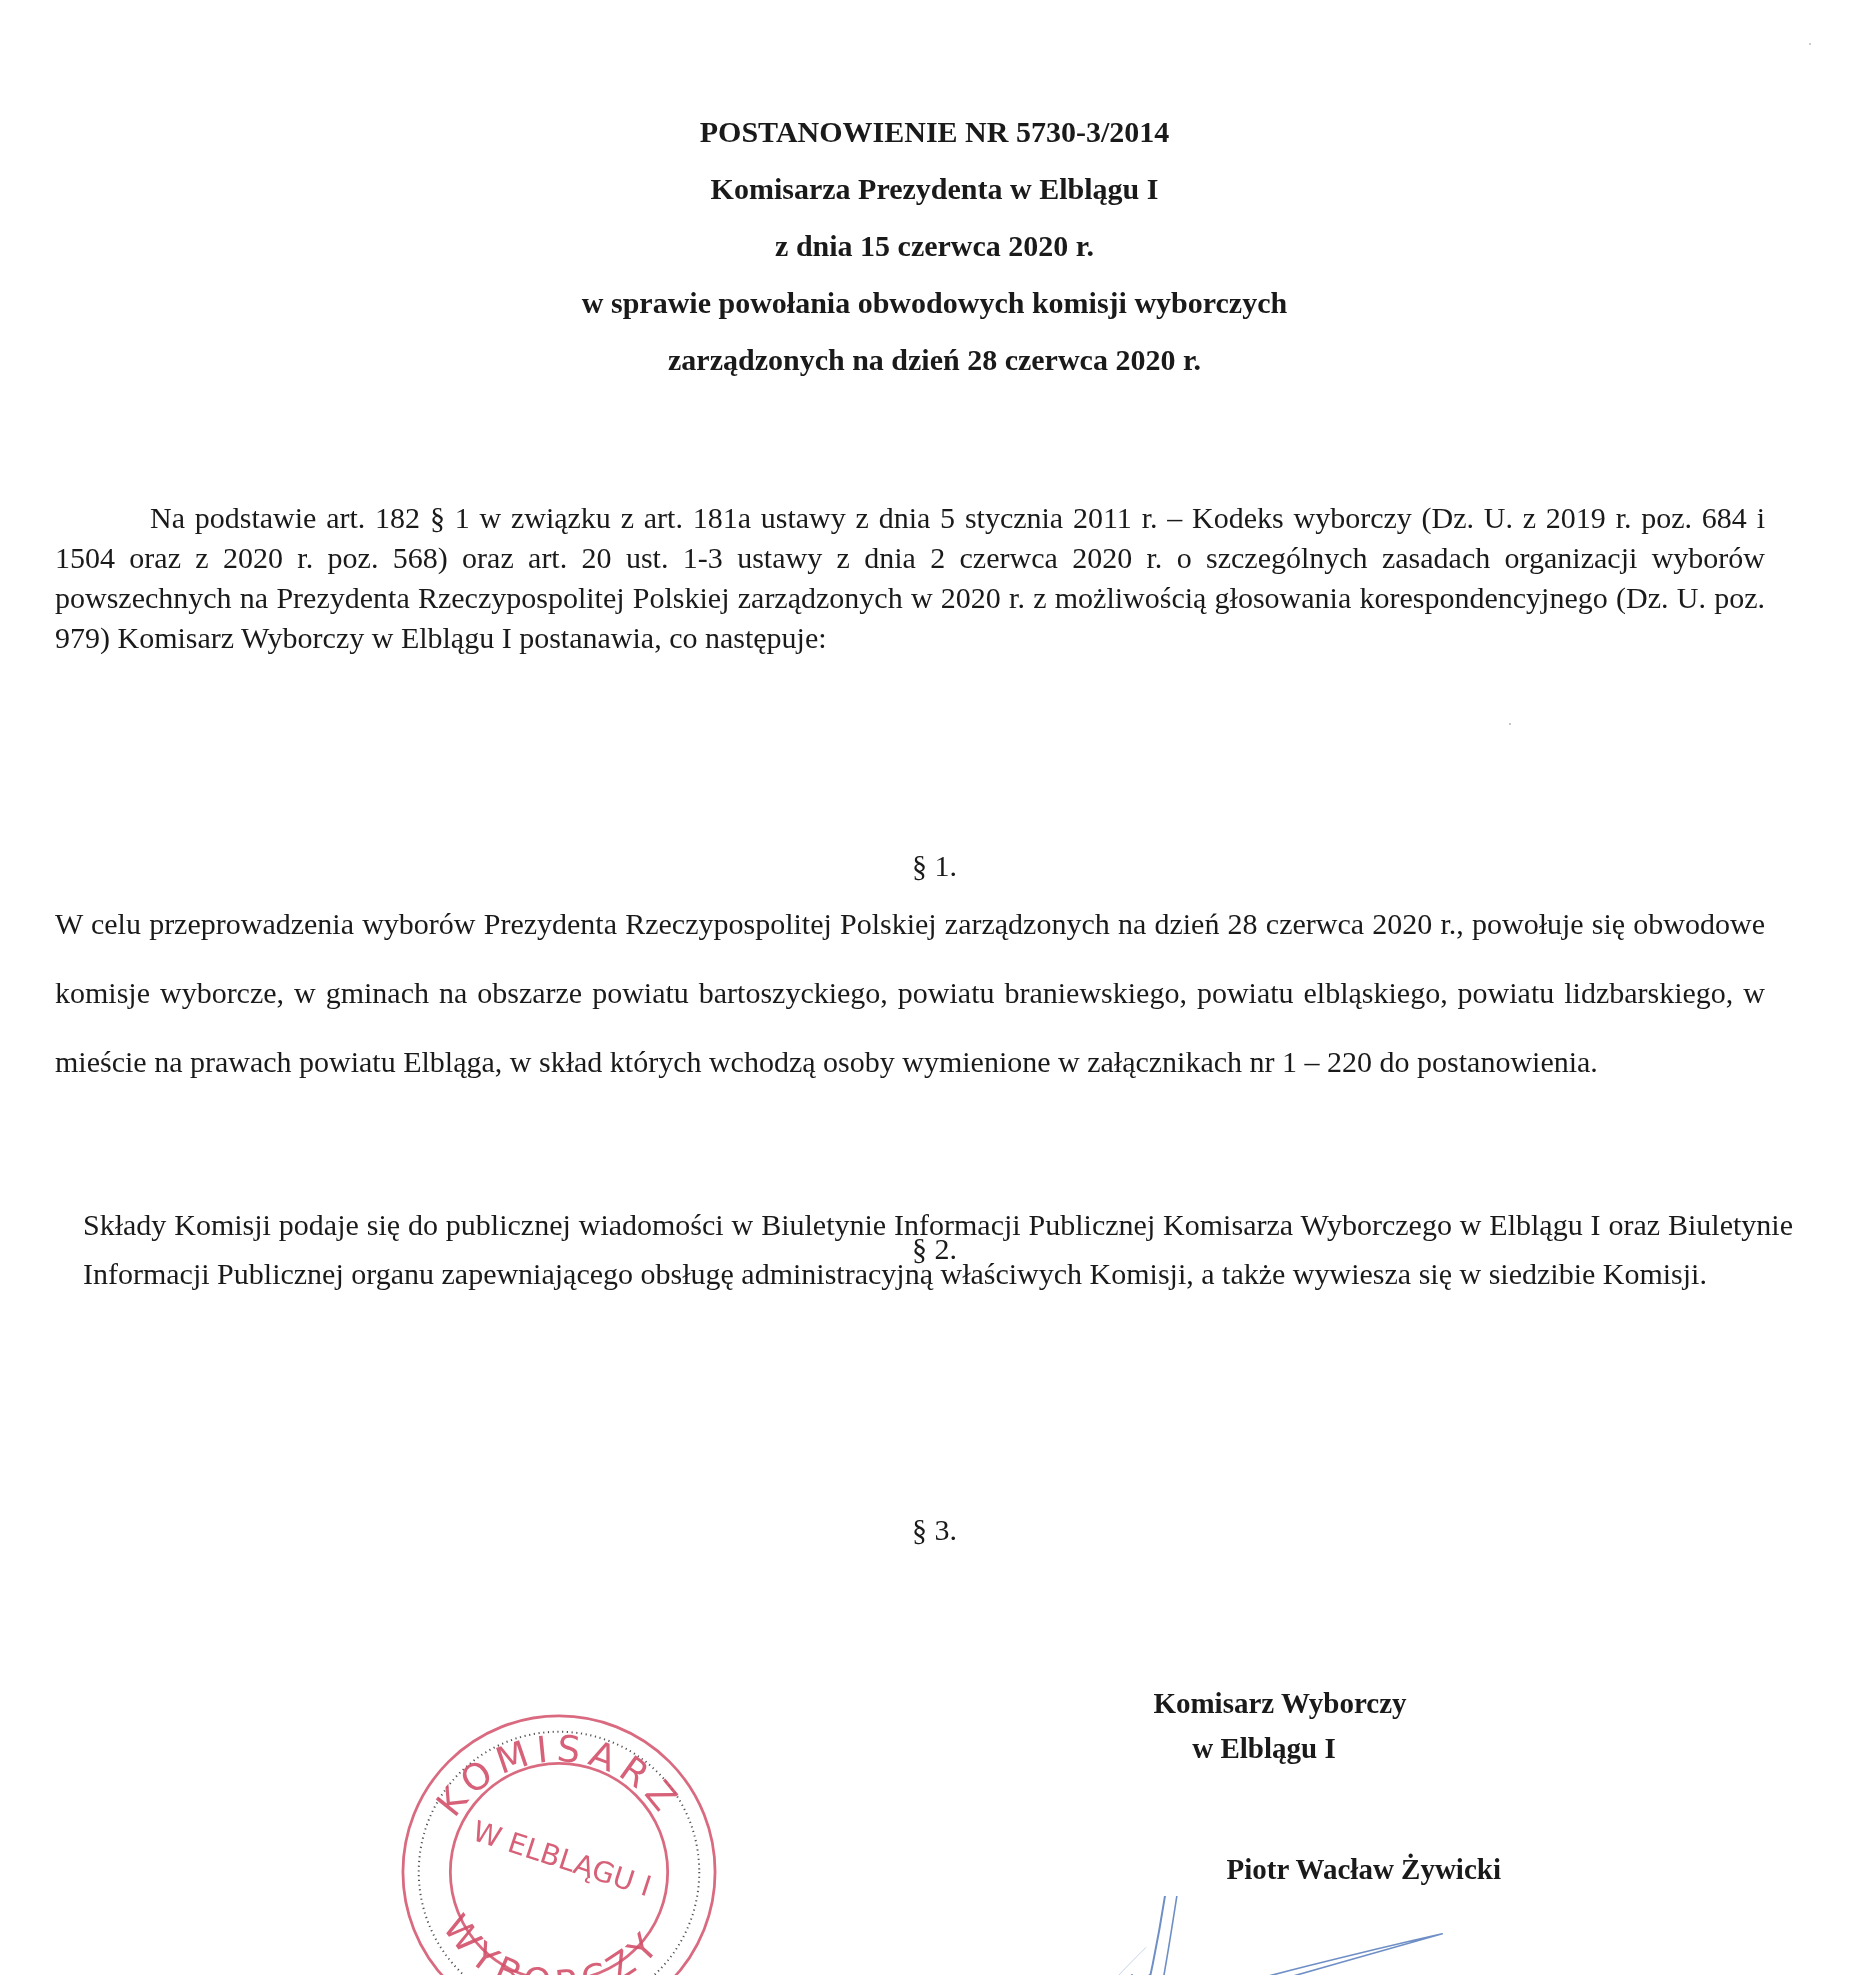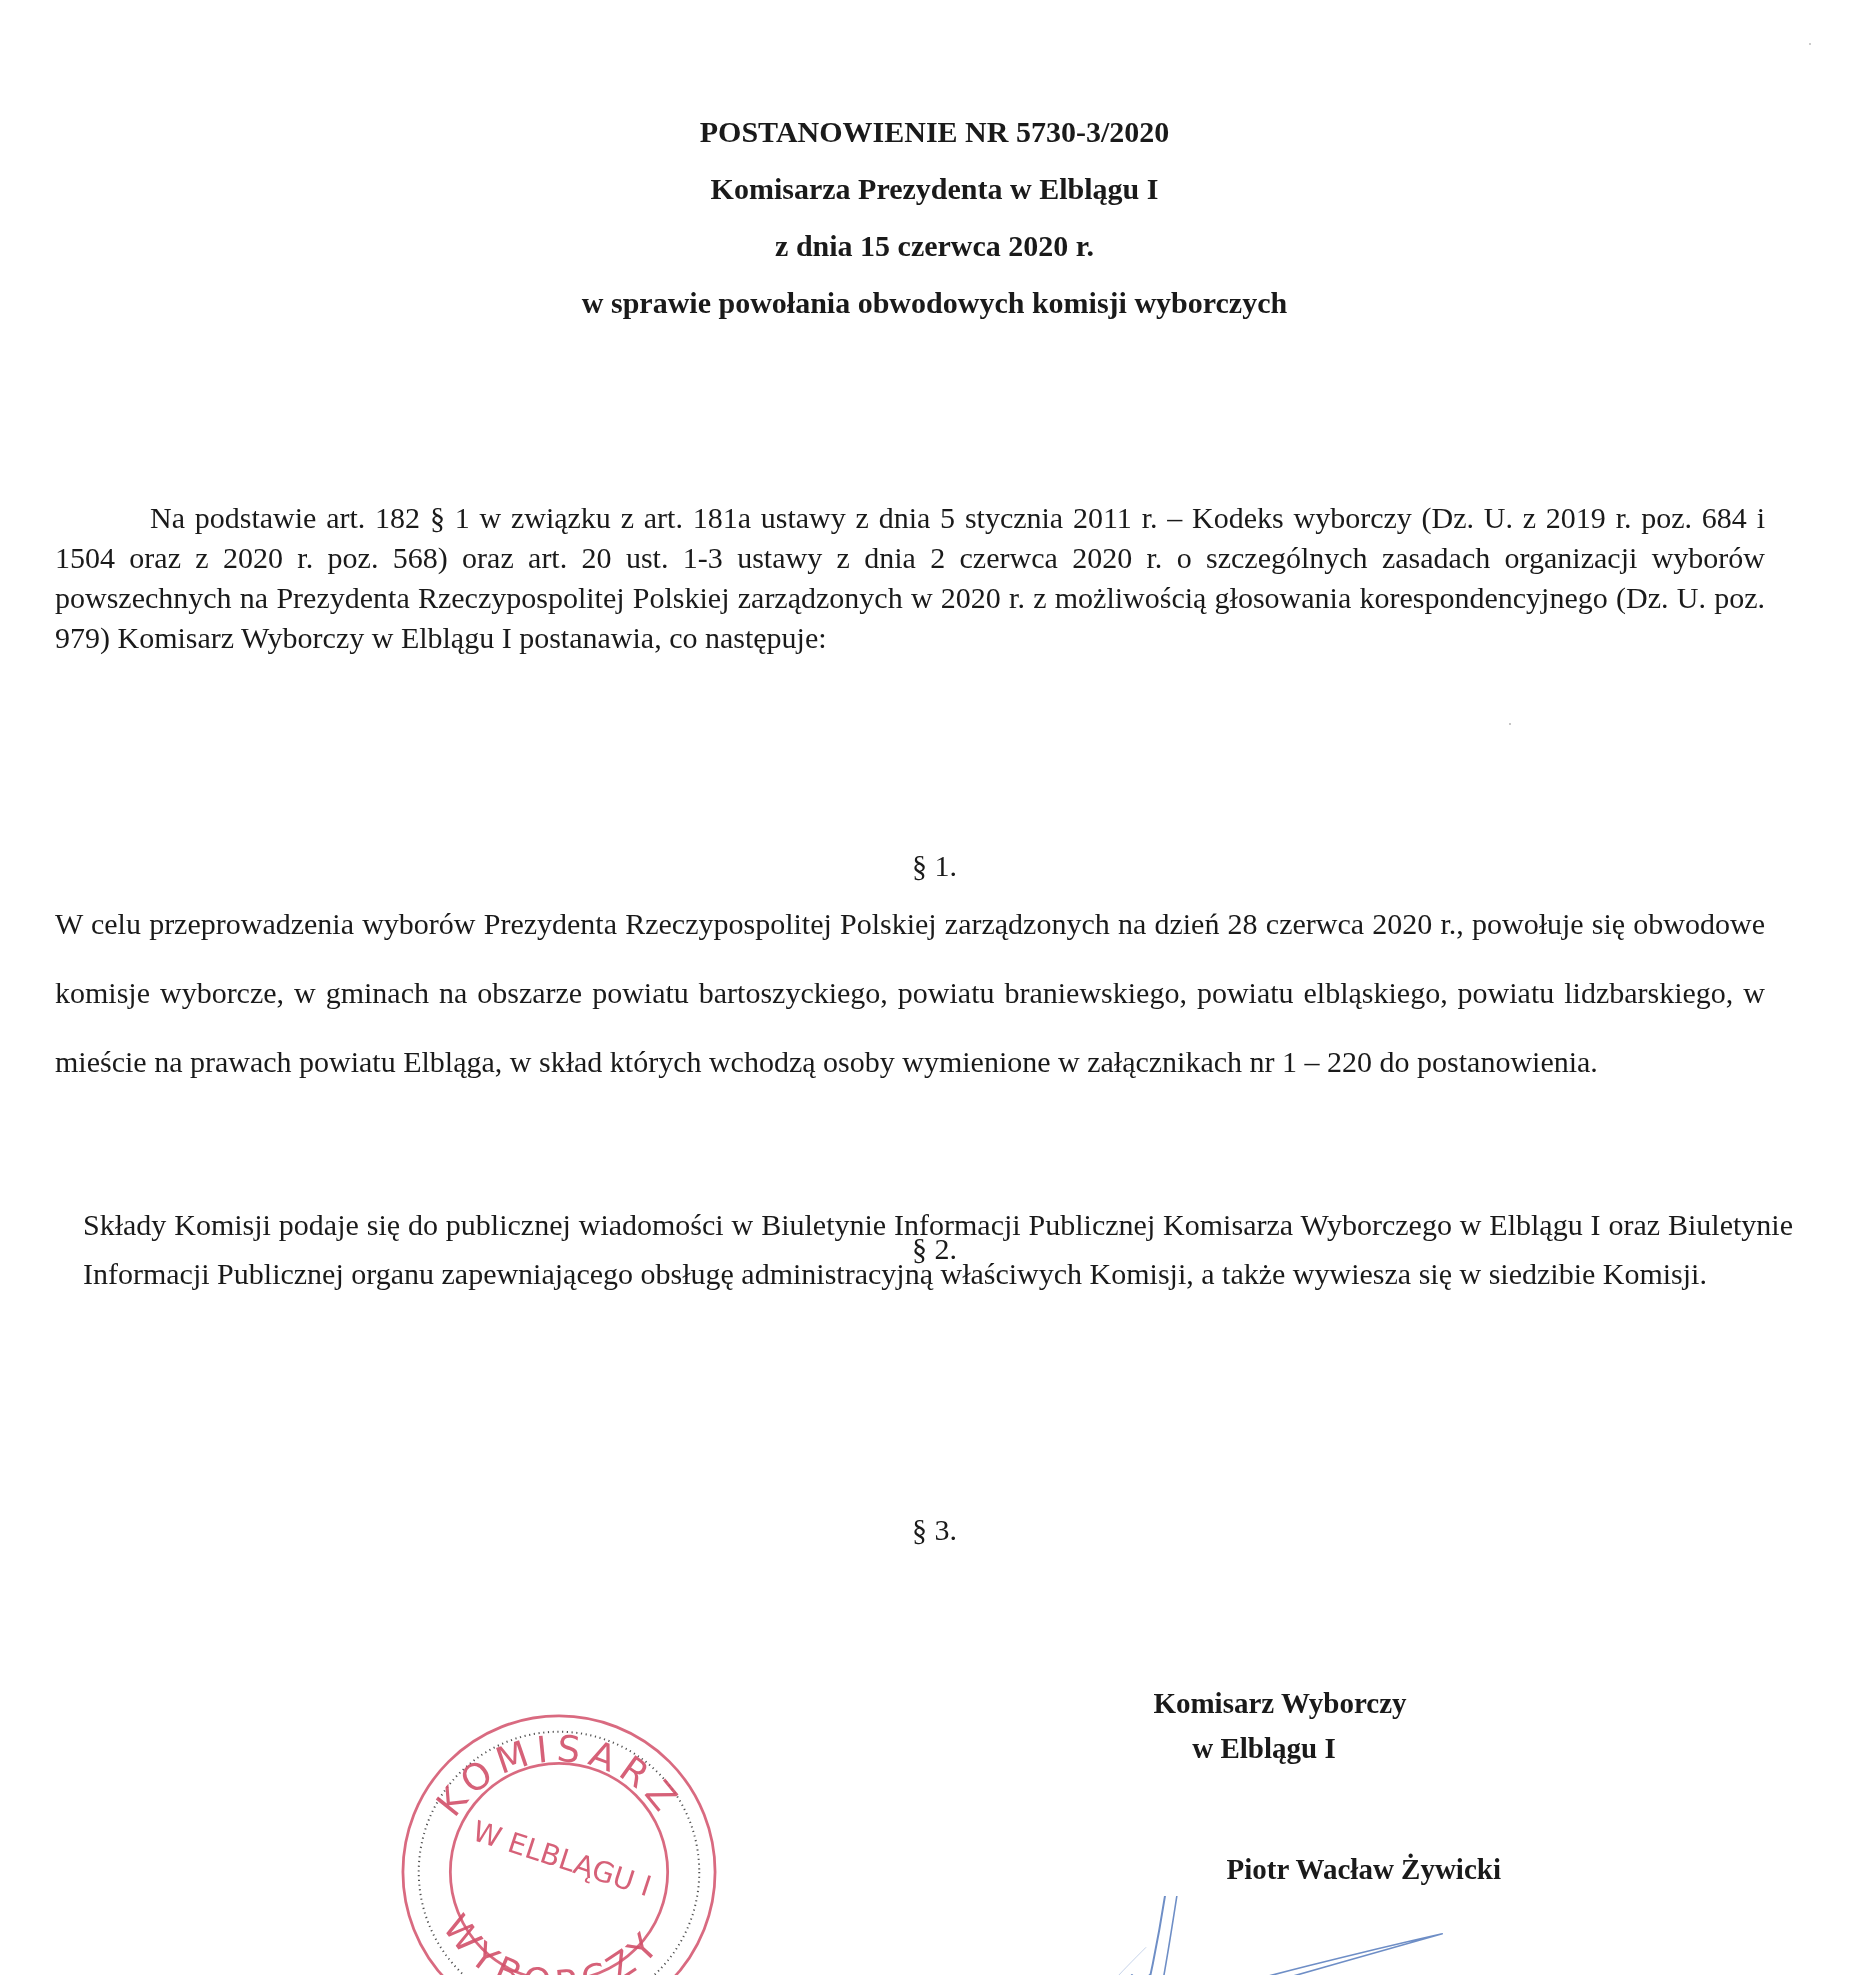--- a/index.html
+++ b/index.html
@@ -46,24 +46,25 @@
     .signature-scribble { position: absolute; left: 1047px; top: 1896px; width: 415px; height: 356px; }
 
     .scan-speck { position: absolute; background: #bbb; border-radius: 50%; }
   </style>
 </head>
 <body>
 
 <div class="page">
 
   <div class="title-block">
-    <div>POSTANOWIENIE NR 5730-3/2020</div>
+    <div>POSTANOWIENIE NR 5730-3/2014</div>
     <div>Komisarza Prezydenta w Elblągu I</div>
     <div>z dnia 15 czerwca 2020 r.</div>
     <div>w sprawie powołania obwodowych komisji wyborczych</div>
+    <div>zarządzonych na dzień 28 czerwca 2020 r.</div>
   </div>
 
   <div class="body-text preamble">Na podstawie art. 182 § 1 w związku z art. 181a ustawy z dnia 5 stycznia 2011 r. – Kodeks wyborczy (Dz. U. z 2019 r. poz. 684 i 1504 oraz z 2020 r. poz. 568) oraz art. 20 ust. 1-3 ustawy z dnia 2 czerwca 2020 r. o szczególnych zasadach organizacji wyborów powszechnych na Prezydenta Rzeczypospolitej Polskiej zarządzonych w 2020 r. z możliwością głosowania korespondencyjnego (Dz. U. poz. 979) Komisarz Wyborczy w Elblągu I postanawia, co następuje:</div>
 
   <div class="section-mark s1-mark">§ 1.</div>
   <div class="body-text s1-text">W celu przeprowadzenia wyborów Prezydenta Rzeczypospolitej Polskiej zarządzonych na dzień 28 czerwca 2020 r., powołuje się obwodowe komisje wyborcze, w gminach na obszarze powiatu bartoszyckiego, powiatu braniewskiego, powiatu elbląskiego, powiatu lidzbarskiego, w mieście na prawach powiatu Elbląga, w skład których wchodzą osoby wymienione w załącznikach nr 1 – 220 do postanowienia.</div>
 
   <div class="section-mark s2-mark">§ 2.</div>
   <div class="body-text s2-text">Składy Komisji podaje się do publicznej wiadomości w Biuletynie Informacji Publicznej Komisarza Wyborczego w Elblągu I oraz Biuletynie Informacji Publicznej organu zapewniającego obsługę administracyjną właściwych Komisji, a także wywiesza się w siedzibie Komisji.</div>
 

